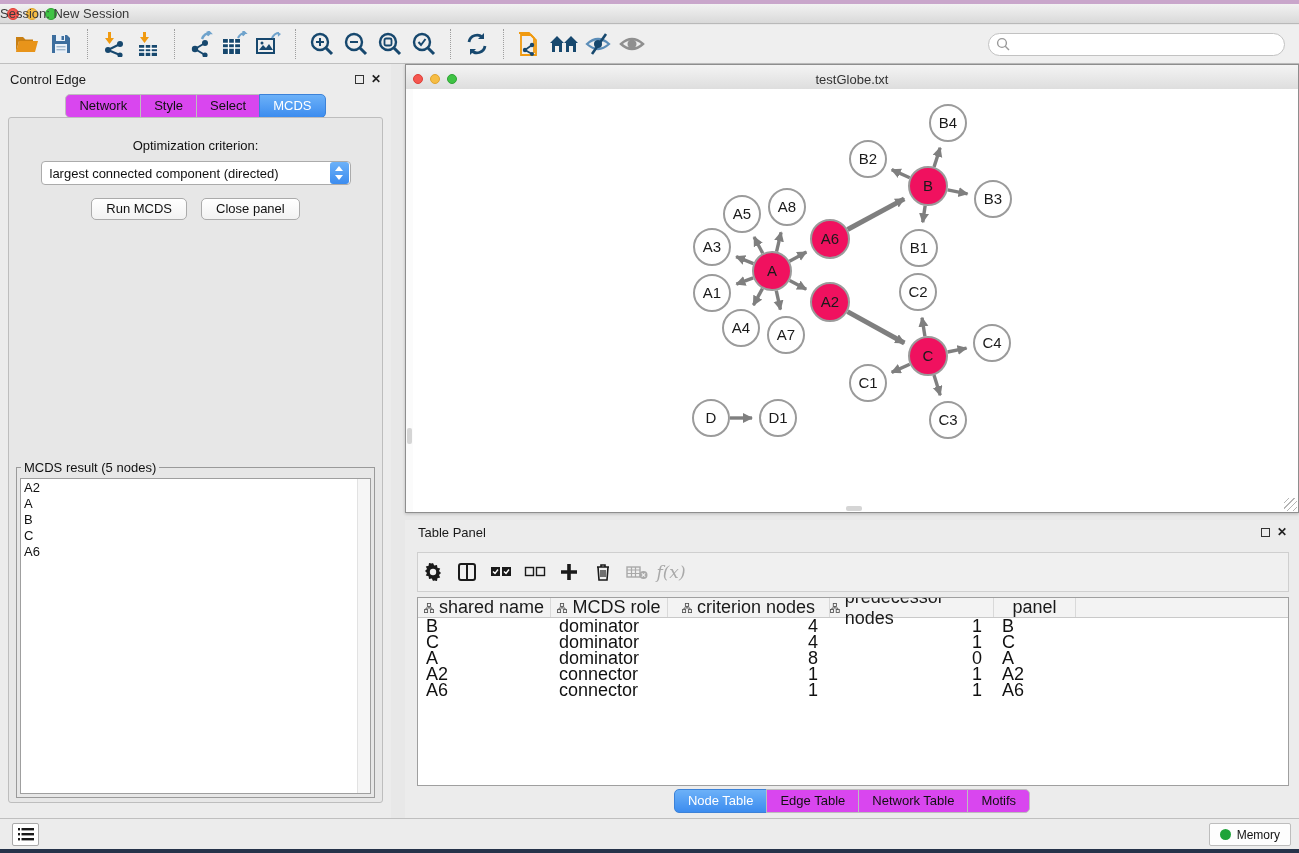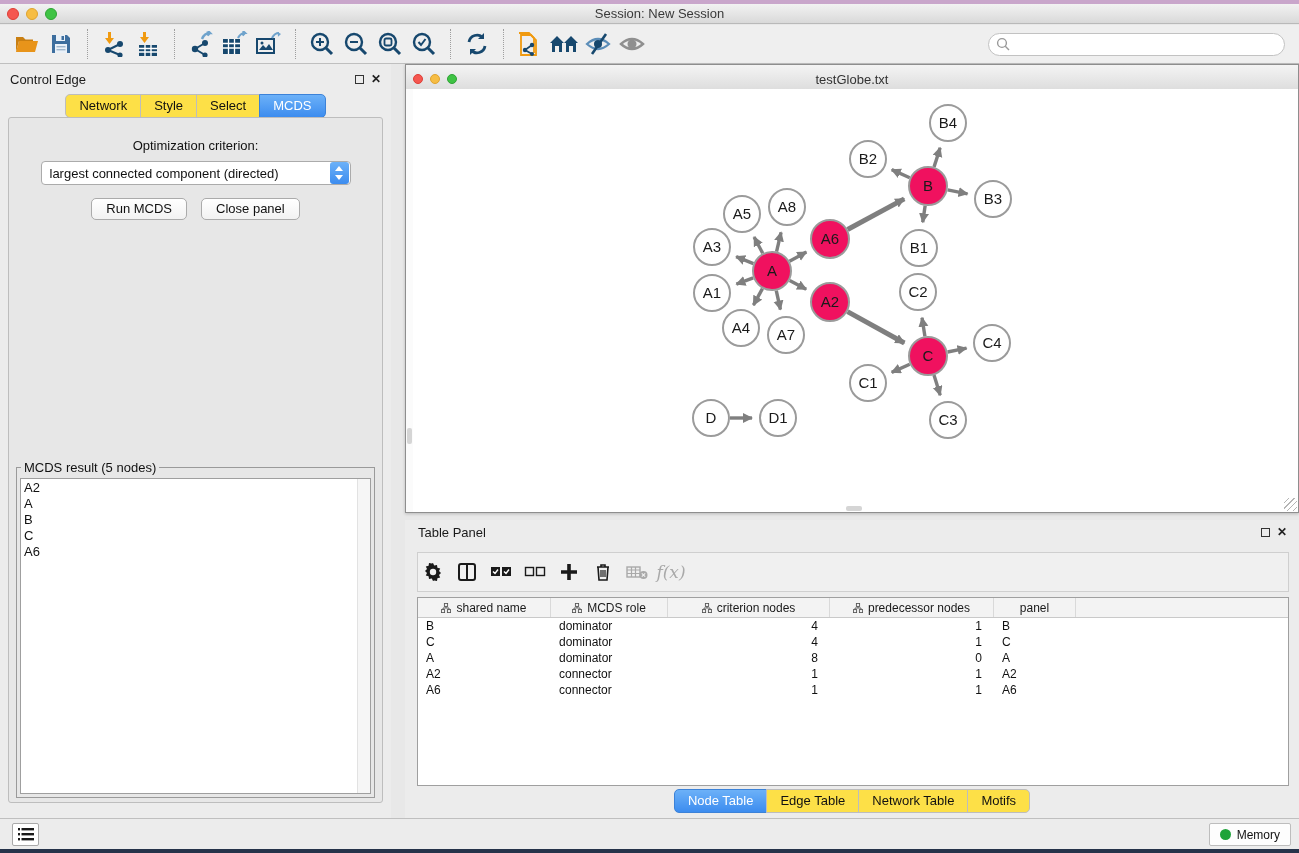--- a/index.html
+++ b/index.html
@@ -13,21 +13,21 @@
   #menubar-strip { position:absolute; left:0; top:0; width:100%; height:4px; background:#C9A6CB; }
   #titlebar {
     position:absolute; left:0; top:4px; width:100%; height:20px;
     background:linear-gradient(#F2F2F2,#D9D9D9); border-bottom:1px solid #B9B9B9;
     display:flex; align-items:center;
   }
   .tl { width:12px; height:12px; border-radius:50%; margin-left:7px; }
   .tl.red{ background:#F55750; border:1px solid #DE3E36;}
   .tl.yel{ background:#F6BD44; border:1px solid #E0A32E;}
   .tl.grn{ background:#3FC344; border:1px solid #2FA335;}
-  #title-text { position:absolute; left:0; right:0; text-align:center; font-size:13px; color:#3A3A3A;padding-left:20px; }
+  #title-text { position:absolute; left:0; right:0; font-size:13px; color:#3A3A3A; }
   
   #toolbar {
     position:absolute; left:0; top:25px; width:100%; height:39px;
     background:#EFEFEF; border-bottom:1px solid #BFBFBF;
     display:flex; align-items:center; padding:0 10px;
   }
   .tbtn { width:34px; height:32px; display:flex; align-items:center; justify-content:center; cursor:pointer; }
   .sep { width:0; height:30px; border-left:1px dotted #9E9E9E; margin:0 9px; }
   #toolbar-spacer { flex:1; }
   #search-wrap {
@@ -38,21 +38,21 @@
   
   .panel-title { font-size:13px; color:#1A1A1A; }
   .win-ctl { display:flex; gap:7px; align-items:center; }
   .float-box { width:9px; height:9px; border:1.5px solid #333; }
   .close-x { font-size:12px; font-weight:bold; color:#222; line-height:9px; }
   
   #control-panel { position:absolute; left:0; top:64px; width:391px; height:754px; background:#ECECEC; }
   #cp-head { position:absolute; left:10px; right:10px; top:8px; display:flex; justify-content:space-between; align-items:center; }
   .seg-bar { display:inline-flex; }
   .seg-tab {
-    font-size:13px; color:#111; background:#fde047; border:1px solid #BDBDBD; padding:3px 13px 4px;
+    font-size:13px; color:#111; background:#d946ef; border:1px solid #BDBDBD; padding:3px 13px 4px;
     margin-left:-1px; cursor:pointer; line-height:15px;
   }
   .seg-tab:first-child { border-radius:5px 0 0 5px; margin-left:0; }
   .seg-tab:last-child { border-radius:0 5px 5px 0; }
   .seg-tab.sel { background:linear-gradient(#6CB1F8,#3C8CEF); color:#fff; border-color:#3C82D8; }
   #cp-tabs-wrap { position:absolute; top:30px; left:0; width:100%; text-align:center; }
   #cp-body {
     position:absolute; left:8px; right:8px; top:53px; bottom:15px;
     background:#E7E7E7; border:1px solid #BDBDBD; border-radius:3px;
   }
@@ -109,21 +109,21 @@
   #tp-head { position:absolute; left:13px; right:12px; top:5px; display:flex; justify-content:space-between; align-items:center; }
   #tp-toolbar {
     position:absolute; left:12px; right:10px; top:32px; height:40px;
     background:#F0F0F0; border:1px solid #CFCFCF; display:flex; align-items:center; gap:4px;
   }
   .tp-btn { width:30px; height:30px; display:flex; align-items:center; justify-content:center; cursor:pointer; color:#1A1A1A; }
   .tp-btn.disabled { color:#A9A9A9; cursor:default; }
   #fx-label { font-family:"DejaVu Serif", serif; font-style:italic; font-size:17px; color:#A9A9A9; }
   #node-table {
     position:absolute; left:12px; right:10px; top:77px; bottom:32px; background:#fff; border:1px solid #9F9F9F;
-    font-size:12px; overflow:hidden;
+    font-size:18px; overflow:hidden;
   }
   #nt-header { display:flex; height:20px; background:#F3F3F3; border-bottom:1px solid #C9C9C9; }
   .nt-hcell { display:flex; align-items:center; justify-content:center; gap:5px; border-right:1px solid #D9D9D9; color:#1A1A1A; }
   .nt-hcell:last-child { border-right:1px solid #D9D9D9; }
   .nt-row { display:flex; height:16px; line-height:16px; color:#111; cursor:default; }
   .nt-cell { overflow:hidden; white-space:nowrap; }
   .c0{width:133px;} .c1{width:117px;} .c2{width:162px;} .c3{width:164px;} .c4{width:82px;}
   .al{ padding-left:8px; } .ar{ text-align:right; padding-right:12px; }
   #tp-tabs-wrap { position:absolute; left:0; right:0; bottom:5px; text-align:center; }
   

